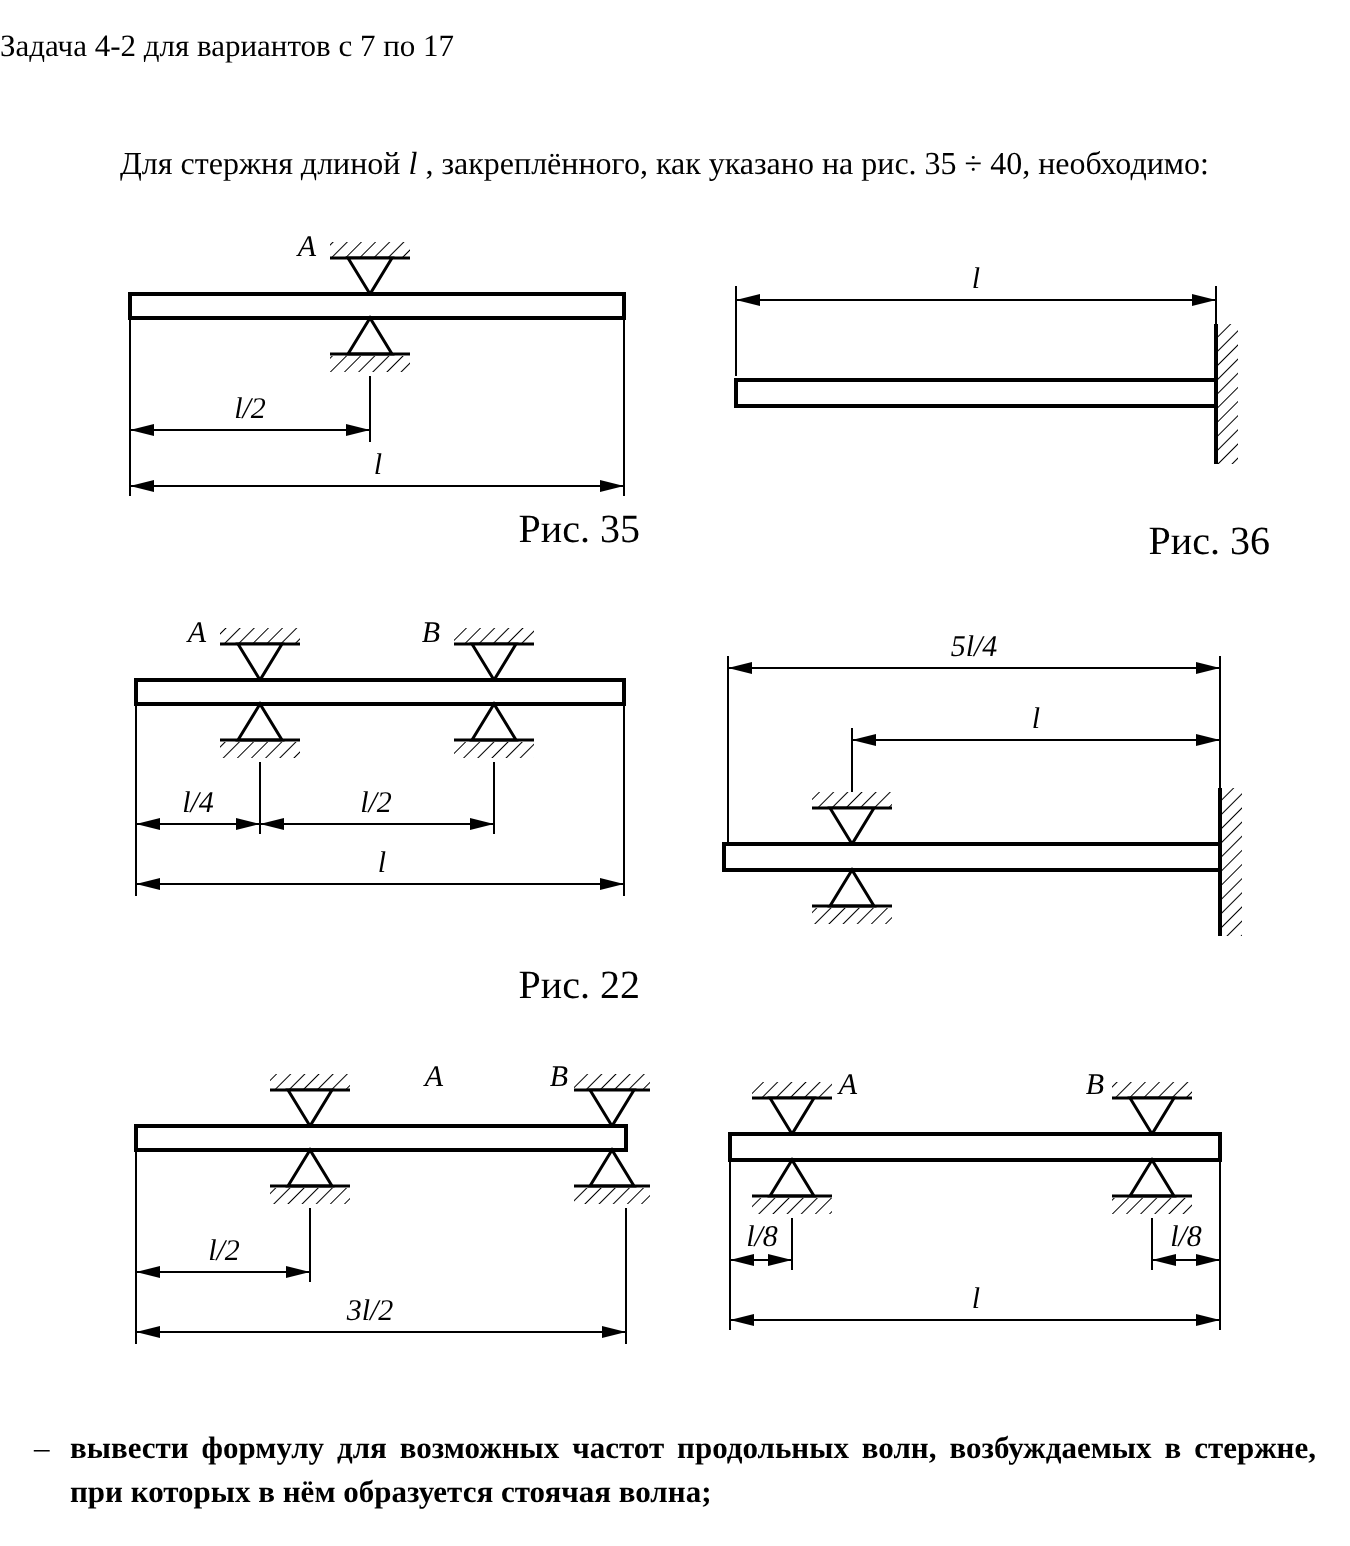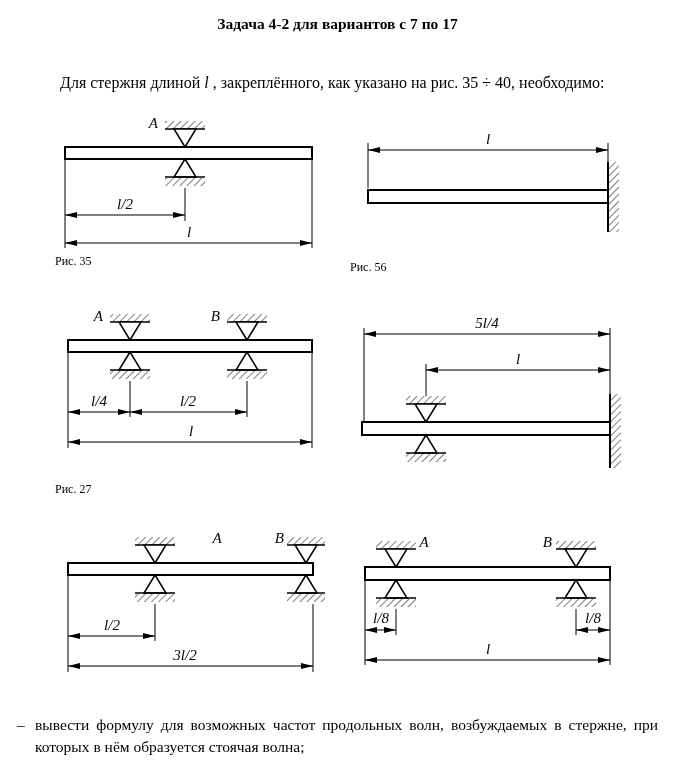--- a/index.html
+++ b/index.html
@@ -10,36 +10,35 @@
     height: 773px;
     background: #ffffff;
     color: #000;
     font-family: "Liberation Serif", serif;
     overflow: hidden;
   }
   .title {
     position: absolute;
     top: 15px; left: 0;
     width: 675px;
-    text-align: center;
-    font-weight: 700;
+    font-weight: 400;
     font-size: 15.5px;
   }
   .intro {
     position: absolute;
     top: 74px; left: 36px;
     width: 604px;
     font-size: 16px;
     text-indent: 24px;
   }
   .var { font-style: italic; }
   .figure { position: absolute; }
   .caption {
-    text-align: left;
-    font-size: 12px;
+    text-align: right;
+    font-size: 20px;
     margin-top: 2px;
   }
   svg { display: block; }
   svg text {
     font-family: "Liberation Serif", serif;
     font-size: 15px;
     font-style: italic;
     fill: #000;
   }
   svg line { stroke: #000; }
@@ -49,21 +48,21 @@
   .dim  { stroke-width: 1; }
   .wall { stroke-width: 2; }
   .bullet {
     position: absolute;
     top: 714px; left: 17px;
     width: 641px;
     font-size: 15.5px;
     line-height: 1.45;
   }
   .bullet .dash { position: absolute; left: 0; top: 0; }
-  .bullet .text { display: block; padding-left: 18px; text-align: justify; }
+  .bullet .text { display: block; padding-left: 18px; text-align: justify; font-weight: bold; }
 </style>
 </head>
 <body>
 
 <svg width="0" height="0" style="position:absolute" aria-hidden="true">
   <defs>
     <pattern id="hatch" width="5" height="5" patternUnits="userSpaceOnUse" patternTransform="rotate(45)">
       <rect width="5" height="5" fill="#ffffff"></rect>
       <line x1="0" y1="0" x2="0" y2="5" stroke="#000" stroke-width="1"></line>
     </pattern>
@@ -115,21 +114,21 @@
         <line class="ext" x1="258" y1="13" x2="258" y2="32"></line>
         <line class="dim" x1="18" y1="20" x2="258" y2="20" marker-start="url(#arrow)" marker-end="url(#arrow)"></line>
         <text x="138" y="14" text-anchor="middle">l</text>
       </g>
       <rect class="bar" x="18" y="60" width="240" height="13"></rect>
       <g>
         <rect x="258" y="32" width="11" height="70" fill="url(#hatch)"></rect>
         <line class="wall" x1="258" y1="32" x2="258" y2="102"></line>
       </g>
     </svg>
-    <div class="caption">Рис. 56</div>
+    <div class="caption">Рис. 36</div>
   </div>
 
   <div class="figure" style="left:55px; top:308px; width:265px;">
     <svg width="265" height="172">
       <g>
         <rect x="55" y="6" width="40" height="8" fill="url(#hatch)"></rect>
         <line x1="55" y1="14" x2="95" y2="14" stroke-width="1.5"></line>
         <path class="tri" d="M75,32 L64,14 L86,14 Z"></path>
       </g>
       <text x="48" y="13" text-anchor="end">A</text>
@@ -160,21 +159,21 @@
         <line class="ext" x1="192" y1="73" x2="192" y2="109"></line>
         <line class="dim" x1="75" y1="104" x2="192" y2="104" marker-start="url(#arrow)" marker-end="url(#arrow)"></line>
         <text x="133" y="98" text-anchor="middle">l/2</text>
       </g>
       <g>
         <line class="ext" x1="257" y1="44" x2="257" y2="140"></line>
         <line class="dim" x1="13" y1="134" x2="257" y2="134" marker-start="url(#arrow)" marker-end="url(#arrow)"></line>
         <text x="136" y="128" text-anchor="middle">l</text>
       </g>
     </svg>
-    <div class="caption">Рис. 27</div>
+    <div class="caption">Рис. 22</div>
   </div>
 
   <div class="figure" style="left:348px; top:316px; width:295px;text-decoration:underline;">
     <svg width="295" height="168">
       <g>
         <line class="ext" x1="16" y1="12" x2="16" y2="105"></line>
         <line class="ext" x1="262" y1="12" x2="262" y2="78"></line>
         <line class="dim" x1="16" y1="18" x2="262" y2="18" marker-start="url(#arrow)" marker-end="url(#arrow)"></line>
         <text x="139" y="12" text-anchor="middle">5l/4</text>
       </g>

